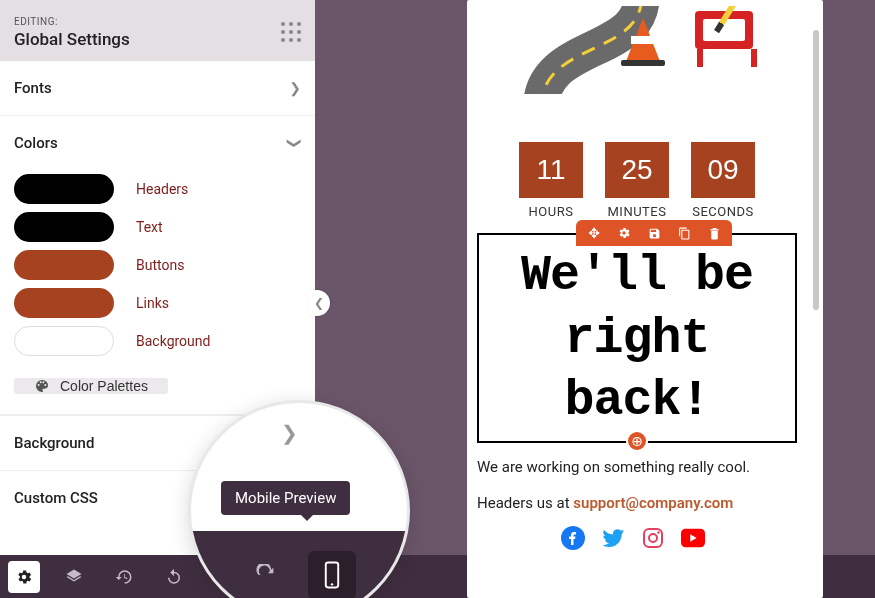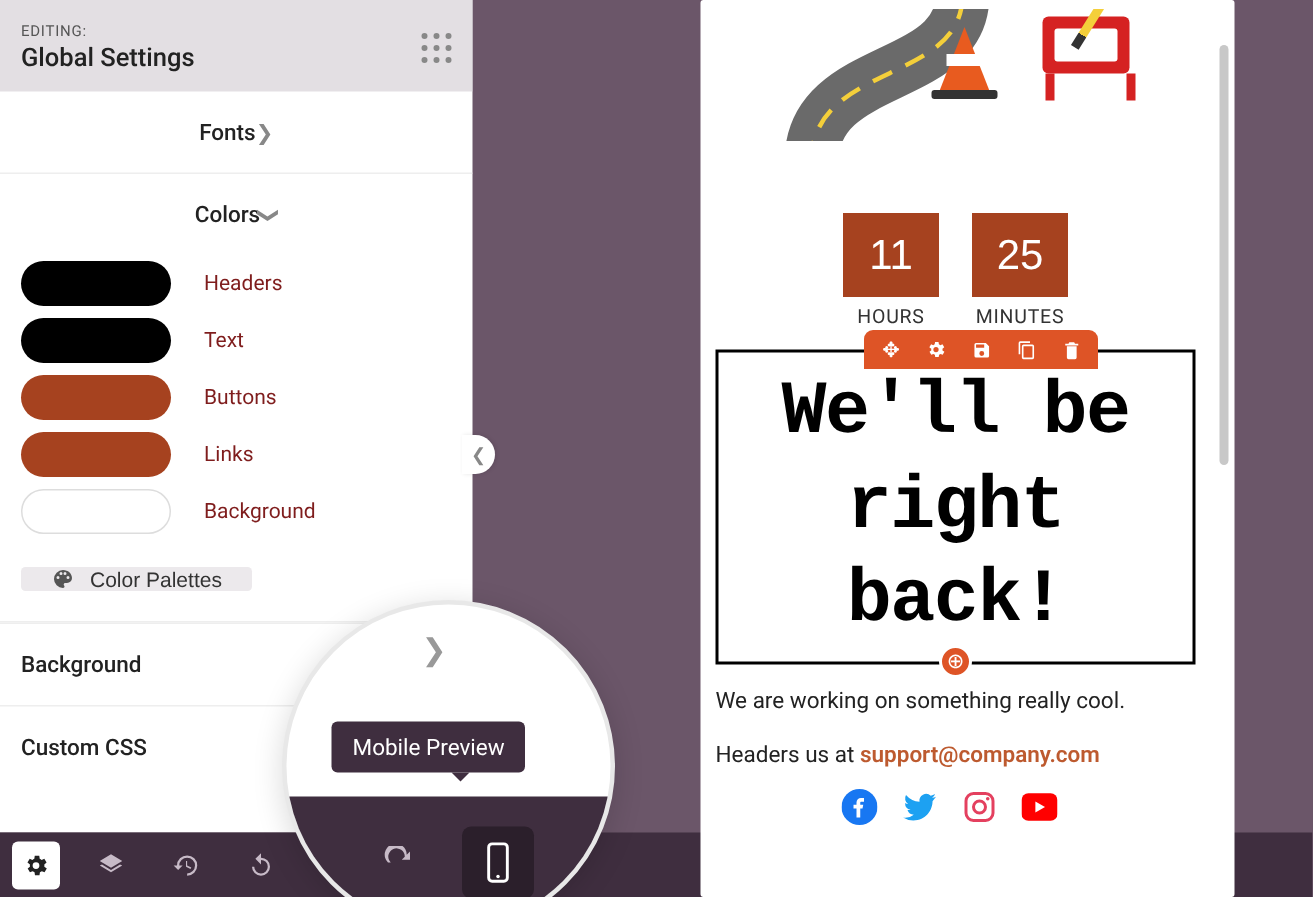--- a/index.html
+++ b/index.html
@@ -51,21 +51,21 @@
   margin-top: 6px;
 }
 .grid-icon span { background: #888; border-radius: 50%; }
 
 .accordion-item {
   border-bottom: 1px solid #eee;
 }
 .accordion-header {
   padding: 18px 14px;
   display: flex;
-  justify-content: center;
+  justify-content: space-between;
   align-items: center;
   cursor: pointer;
 }
 .accordion-header .label {
   font-size: 15px;
   color: #222;
   font-weight: 500;
 }
 .chev { color: #888; font-size: 14px; }
 
@@ -497,20 +497,24 @@
 
     <div class="countdown">
       <div class="tbox">
         <div class="num">11</div>
         <div class="lab">HOURS</div>
       </div>
       <div class="tbox">
         <div class="num">25</div>
         <div class="lab">MINUTES</div>
       </div>
+      <div class="tbox">
+        <div class="num">09</div>
+        <div class="lab">SECONDS</div>
+      </div>
     </div>
 
     <div class="elem-toolbar">
       <span>✥</span>
       <span>
           <svg width="14" height="14" viewBox="0 0 24 24">
             <path fill="currentColor" d="M19.4 13a7.5 7.5 0 000-2l2-1.6-2-3.4-2.4 1a7.3 7.3 0 00-1.7-1l-.4-2.6h-4l-.4 2.6a7.3 7.3 0 00-1.7 1l-2.4-1-2 3.4L6.6 11a7.5 7.5 0 000 2l-2 1.6 2 3.4 2.4-1 1.7 1 .4 2.6h4l.4-2.6 1.7-1 2.4 1 2-3.4zM12 15a3 3 0 110-6 3 3 0 010 6z"></path>
           </svg>
         </span>
       <span>

